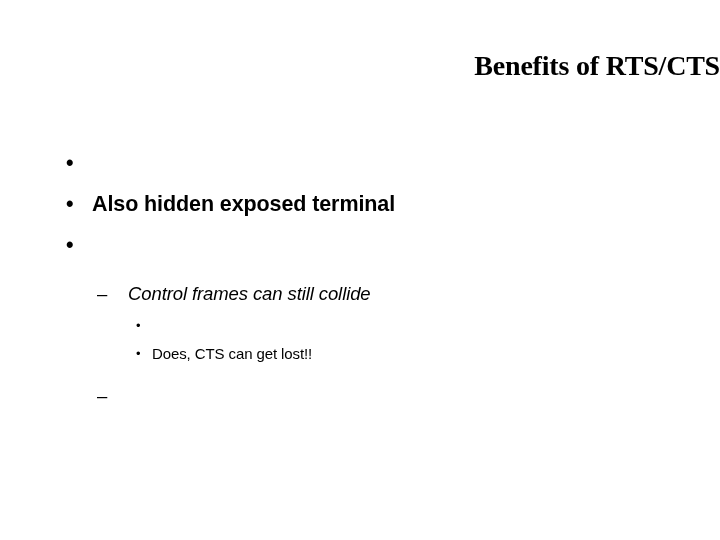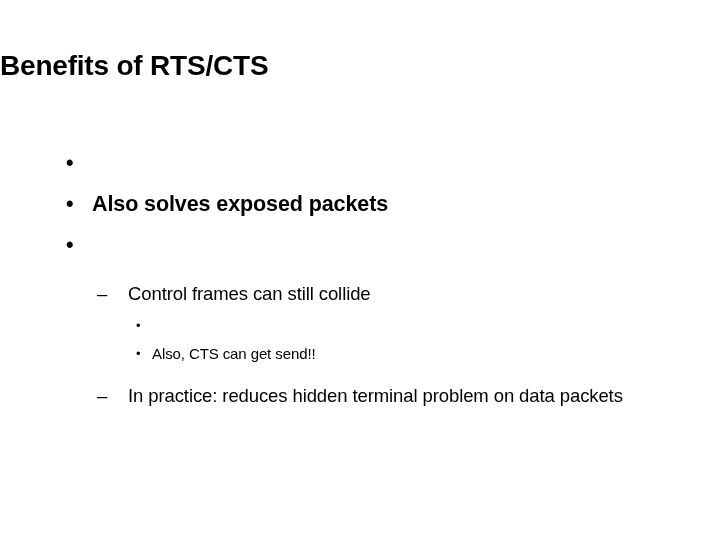--- a/index.html
+++ b/index.html
@@ -18,26 +18,27 @@
     height: 540px;
     background: #ffffff;
     overflow: hidden;
     box-sizing: border-box;
   }
   .slide-title {
     position: absolute;
     top: 49px;
     left: 0;
     width: 720px;
-    text-align: left;
+    text-align: right;
     font-size: 28px;
     font-weight: bold;
     line-height: 34px;
     letter-spacing: -0.2px;
     color: #000000;
+    font-family: Liberation Serif, serif;
   }
   .body-block {
     position: absolute;
     top: 143px;
     left: 0;
     width: 720px;
   }
   .bullet-row {
     display: flex;
     align-items: flex-start;
@@ -70,20 +71,21 @@
     letter-spacing: -0.1px;
   }
   .lvl2 .marker {
     width: 31px;
     flex: 0 0 31px;
     line-height: 29px;
   }
   .lvl2 .txt {
     flex: 0 1 auto;
     max-width: 512px;
+    font-style: italic;
   }
   .lvl2-spaced {
     margin-top: 13px;
   }
   
   .lvl3 {
     padding-left: 136px;
     font-size: 15px;
     font-weight: normal;
     line-height: 28px;
@@ -114,40 +116,39 @@
   <div class="slide-title">Benefits of RTS/CTS</div>
 
   <div class="body-block">
 
     <div class="bullet-row lvl1">
       <span class="marker">•</span>
     </div>
 
     <div class="bullet-row lvl1">
       <span class="marker">•</span>
-      <span class="txt">Also solves exposed packets</span>
+      <span class="txt">Also hidden exposed terminal</span>
     </div>
 
     <div class="bullet-row lvl1">
       <span class="marker">•</span>
     </div>
 
     <div class="bullet-row lvl2 lvl2-spaced">
       <span class="marker">–</span>
       <span class="txt">Control frames can still collide</span>
     </div>
 
     <div class="bullet-row lvl3 lvl3-first">
       <span class="marker">•</span>
     </div>
 
     <div class="bullet-row lvl3">
       <span class="marker">•</span>
-      <span class="txt">Also, CTS can get send!!</span>
+      <span class="txt">Does, CTS can get lost!!</span>
     </div>
 
     <div class="bullet-row lvl2 lvl2-spaced">
       <span class="marker">–</span>
-      <span class="txt">In practice: reduces hidden terminal problem on data packets</span>
     </div>
 
   </div>
 </div>
 
 </body></html>

